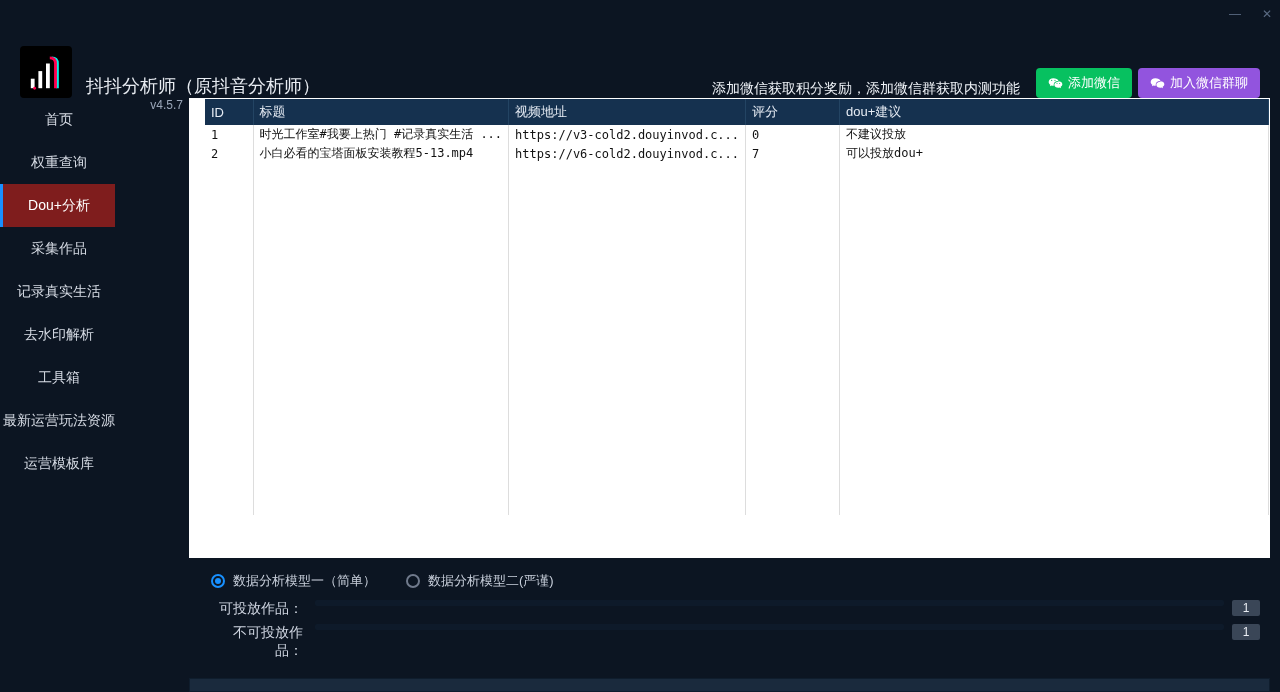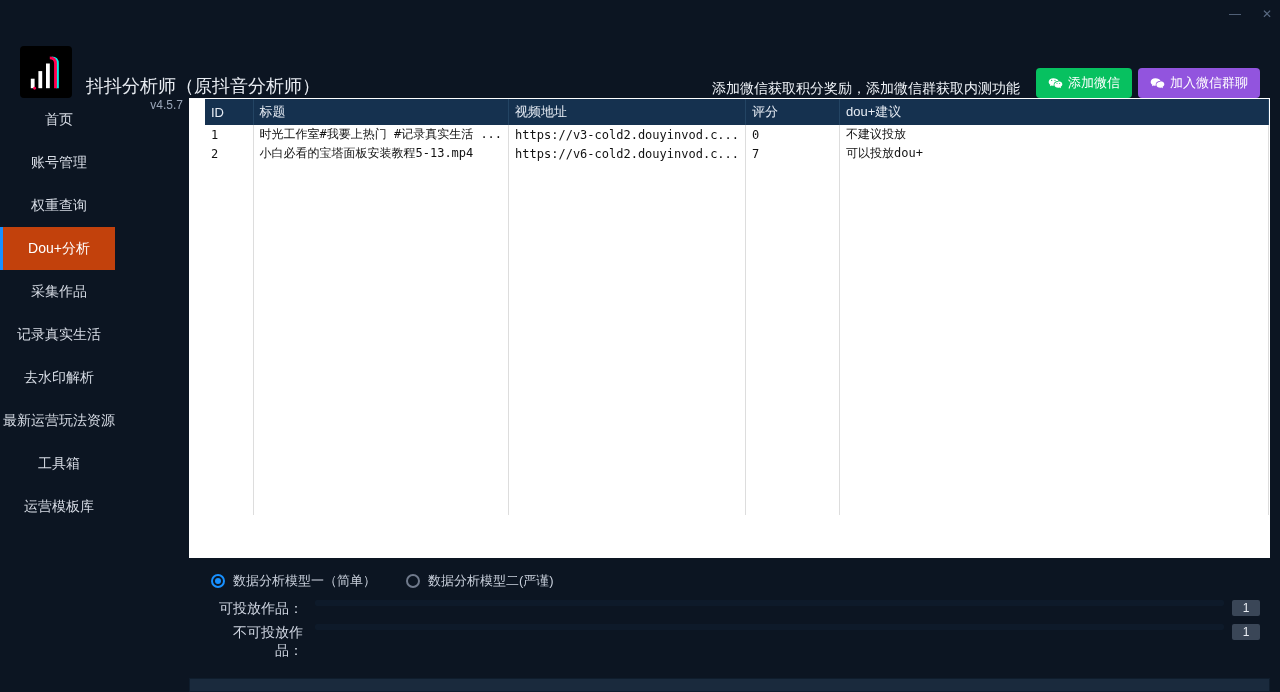--- a/index.html
+++ b/index.html
@@ -62,21 +62,21 @@
     background: #0c1522;
   }
   .side-item {
     height: 43px;
     display: flex; align-items: center; justify-content: center;
     color: #d7dce5; font-size: 14px;
     cursor: pointer;
     border-left: 3px solid transparent;
   }
   .side-item.active {
-    background: #c2410c;
+    background: #7f1d1d;
     border-left: 3px solid #1890ff;
     color: #ffffff;
   }
   .side-spacer { flex: 1; }
   .version { text-align: center; color: #9aa6b8; font-size: 12px; padding-bottom: 30px; }
 
   .main {
     flex: 1;
     display: flex;
     flex-direction: column;
@@ -195,28 +195,27 @@
       </svg>
     <span>加入微信群聊</span>
   </div>
 </div>
 
 <div class="body-area">
 
   <div class="sidebar">
     <div id="sidebar-items">
         <div class="side-item">首页</div>
-        <div class="side-item">账号管理</div>
         <div class="side-item">权重查询</div>
         <div class="side-item active">Dou+分析</div>
         <div class="side-item">采集作品</div>
         <div class="side-item">记录真实生活</div>
         <div class="side-item">去水印解析</div>
+        <div class="side-item">工具箱</div>
         <div class="side-item">最新运营玩法资源</div>
-        <div class="side-item">工具箱</div>
         <div class="side-item">运营模板库</div>
       </div>
     <div class="side-spacer"></div>
     <div class="version">v4.5.7</div>
   </div>
 
   <div class="main">
     <div class="table-wrap">
       <table>
         <colgroup>

